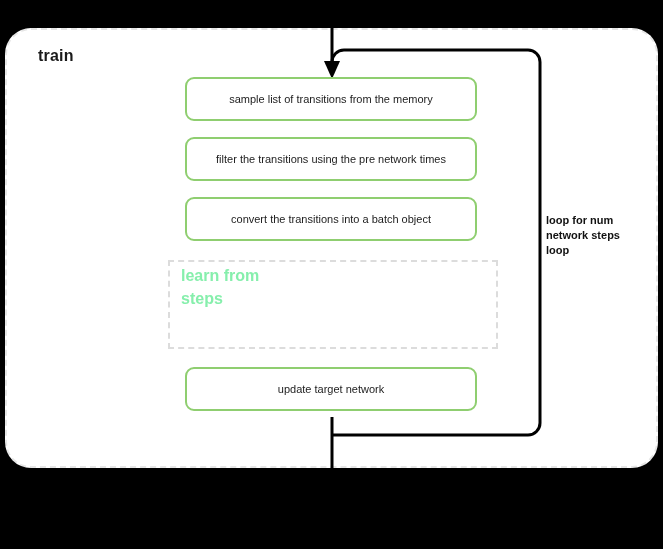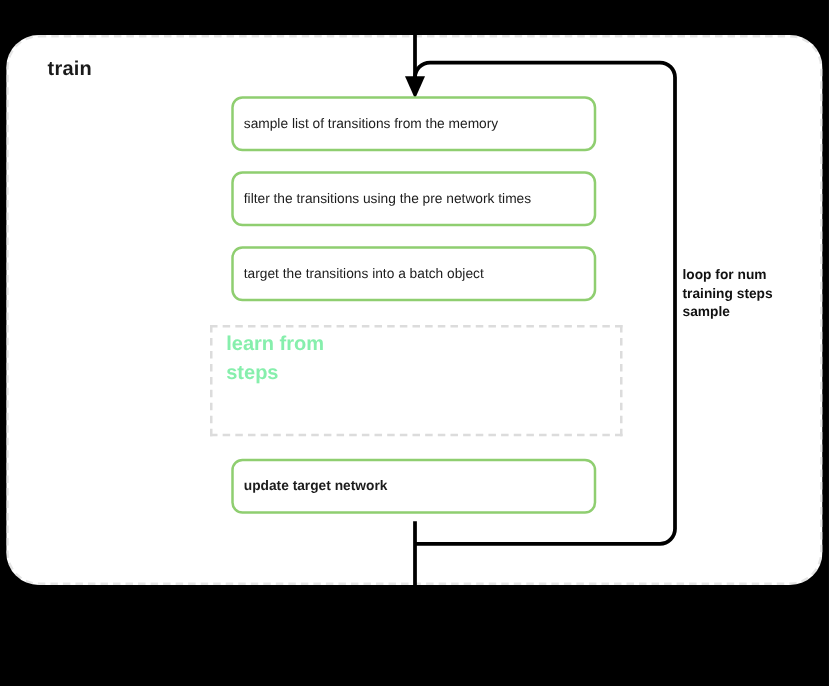--- a/index.html
+++ b/index.html
@@ -41,30 +41,31 @@
 
   
   .node {
     position: absolute;
     box-sizing: border-box;
     background: #ffffff;
     border: 2px solid #8fce70;
     border-radius: 9px;
     display: flex;
     align-items: center;
+    justify-content: center;
     text-align: center;
     font-size: 11px;
     color: #1c1c1c;
     line-height: 1.35;
     padding: 2px 8px;
   }
   .node.n-sample  { left: 185px; top: 77px;  width: 292px; height: 44px; }
   .node.n-filter  { left: 185px; top: 137px; width: 292px; height: 44px; }
   .node.n-convert { left: 185px; top: 197px; width: 292px; height: 44px; }
-  .node.n-update  { left: 185px; top: 367px; width: 292px; height: 44px; font-weight: bold; }
+  .node.n-update  { left: 185px; top: 367px; width: 292px; height: 44px; }
 
   
   .subgraph {
     position: absolute;
     left: 168px;
     top: 260px;
     width: 330px;
     height: 89px;
     box-sizing: border-box;
     background: #ffffff;
@@ -129,32 +130,32 @@
 
   <div class="node n-sample">
     <span>sample list of transitions from the memory</span>
   </div>
 
   <div class="node n-filter">
     <span>filter the transitions using the pre network times</span>
   </div>
 
   <div class="node n-convert">
-    <span>target the transitions into a batch object</span>
+    <span>convert the transitions into a batch object</span>
   </div>
 
   <div class="subgraph"></div>
   <div class="subgraph-title">
     <div>learn from</div>
     <div>steps</div>
   </div>
 
   <div class="node n-update">
     <span>update target network</span>
   </div>
 
   <div class="loop-label">
     <div>loop for num</div>
-    <div>training steps</div>
-    <div>sample</div>
+    <div>network steps</div>
+    <div>loop</div>
   </div>
 
 </div>
 
 </body></html>

